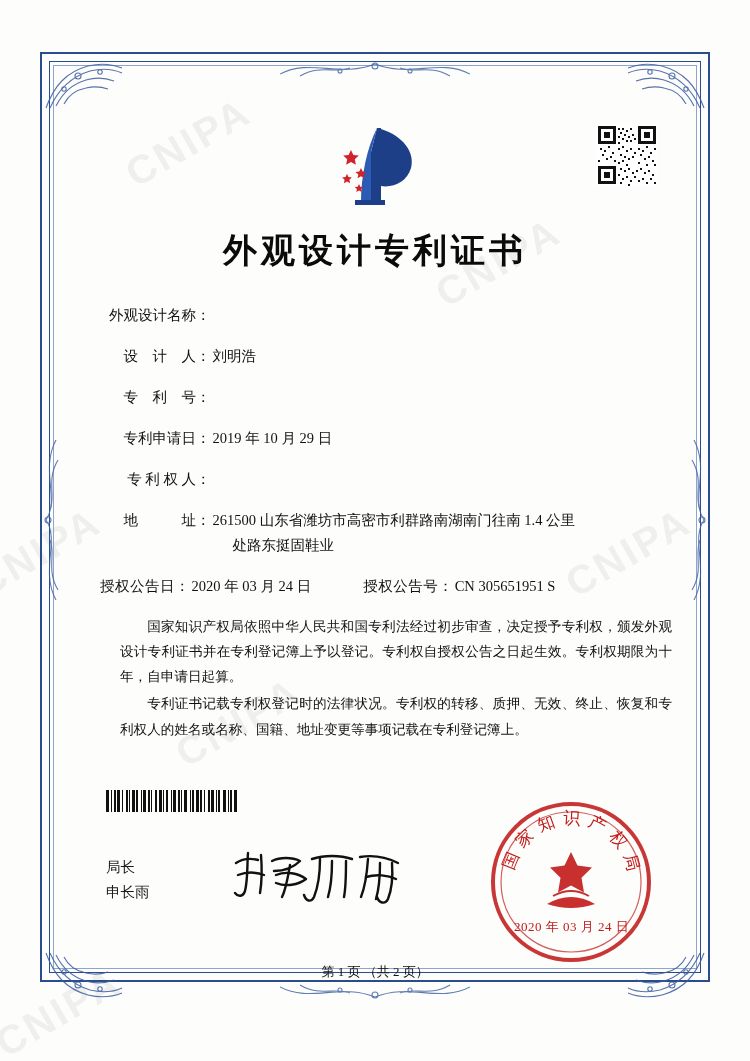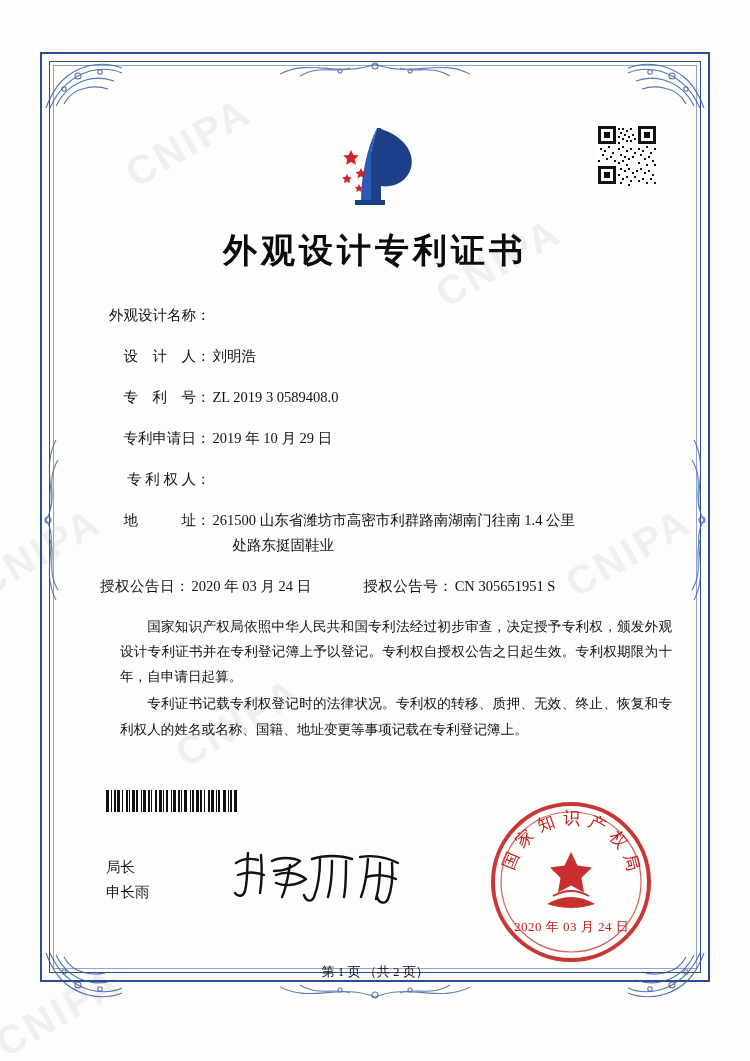--- a/index.html
+++ b/index.html
@@ -449,21 +449,20 @@
 
     <div class="field-row">
       <span class="field-label tight">设　计　人</span>
       <span class="field-colon">：</span>
       <span class="field-value">刘明浩</span>
     </div>
 
     <div class="field-row">
       <span class="field-label tight">专　利　号</span>
       <span class="field-colon">：</span>
-      <span class="field-value">ZL 2019 3 0589408.0</span>
     </div>
 
     <div class="field-row">
       <span class="field-label tight">专利申请日</span>
       <span class="field-colon">：</span>
       <span class="field-value">2019 年 10 月 29 日</span>
     </div>
 
     <div class="field-row">
       <span class="field-label tight">专 利 权 人</span>

